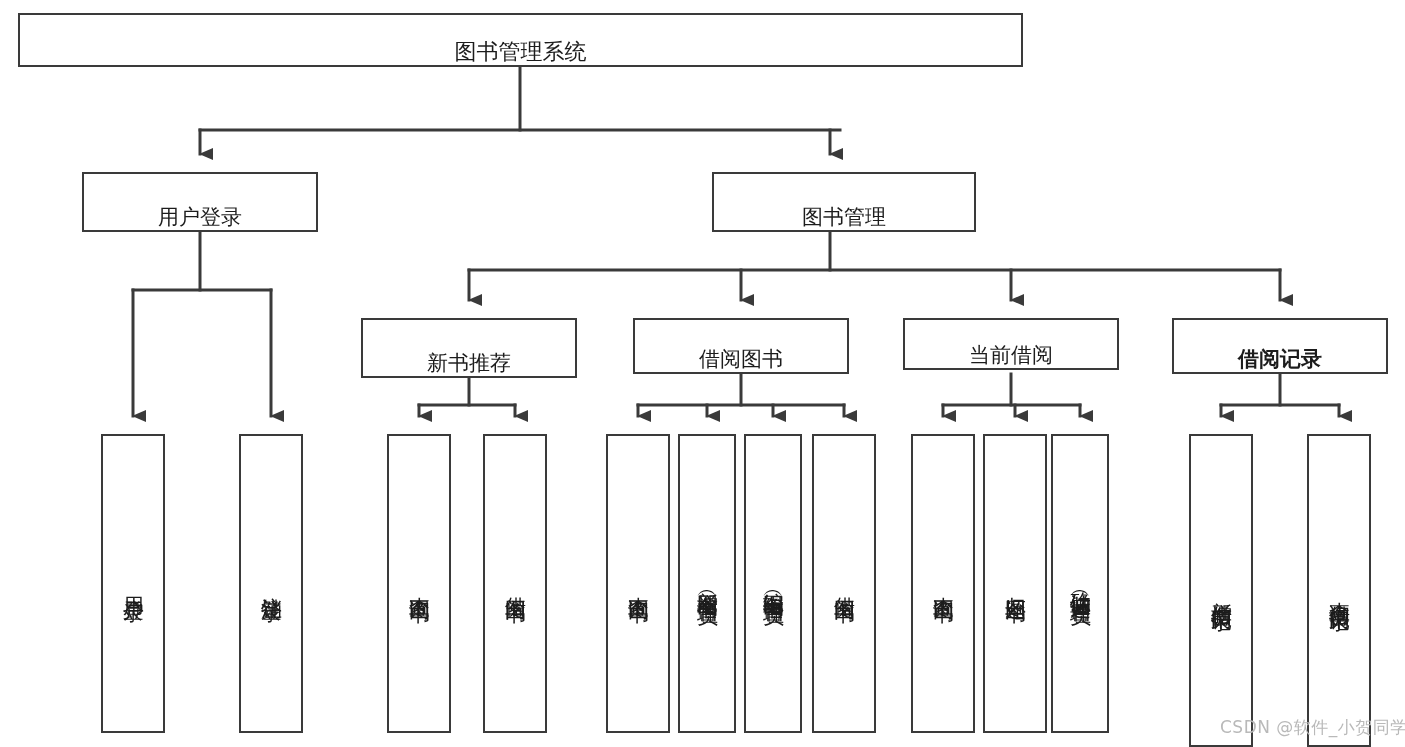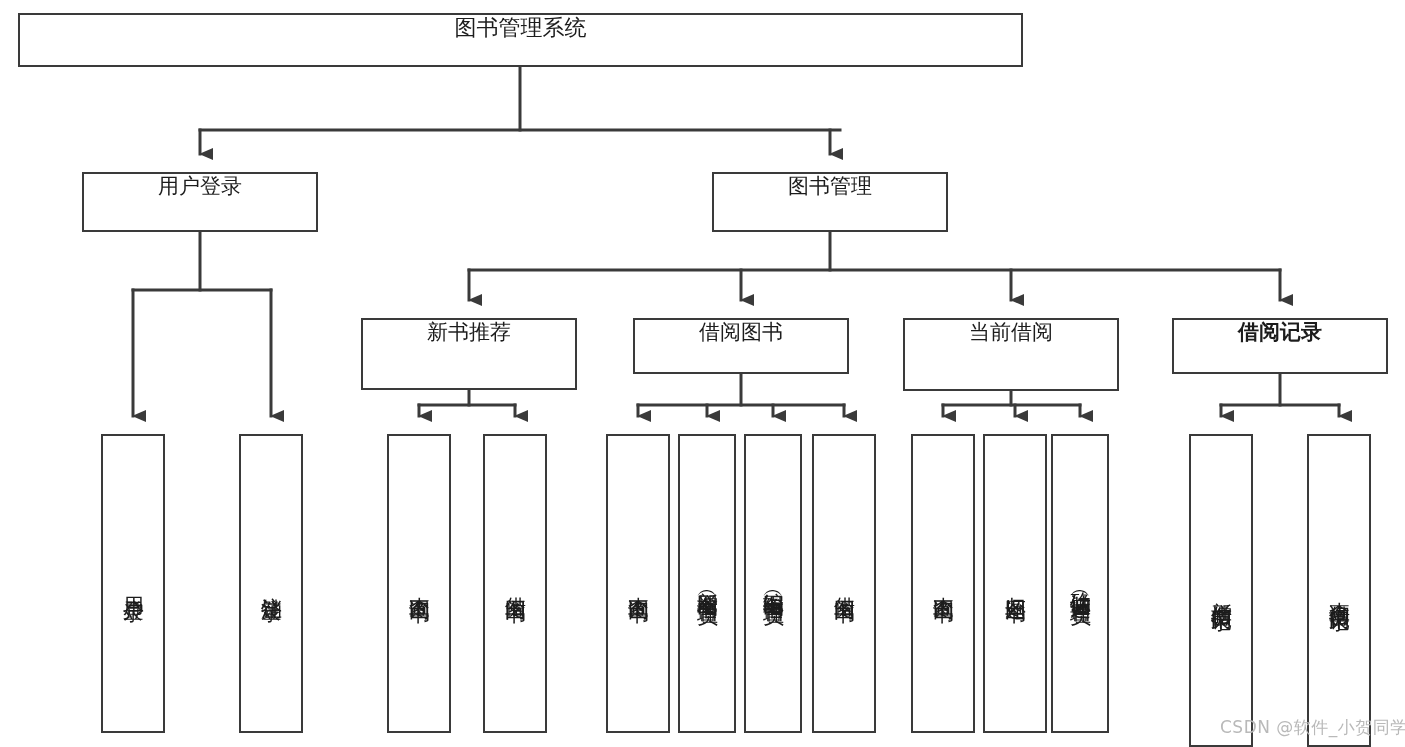--- a/index.html
+++ b/index.html
@@ -24,21 +24,21 @@
     top: 0;
     width: 1405px;
     height: 747px;
   }
   .node {
     position: absolute;
     box-sizing: border-box;
     border: 2px solid #3a3a3a;
     background: #ffffff;
     display: flex;
-    align-items: flex-start;
+    align-items: flex-end;
     justify-content: center;
     color: #1c1c1c;
   }
   .node .node-label {
     display: block;
     text-align: center;
     line-height: 1.18;
     white-space: pre;
   }
   .node.horiz .node-label {
@@ -123,31 +123,31 @@
     </g>
   </svg>
 
   <div class="node root horiz" style="left:18px; top:13px; width:1005px; height:54px;">
     <span class="node-label">图书管理系统</span>
   </div>
 
   <div class="node horiz" style="left:82px; top:172px; width:236px; height:60px;">
     <span class="node-label">用户登录</span>
   </div>
-  <div class="node horiz" style="left:712px; top:172px; width:236px; height:60px;">
+  <div class="node horiz" style="left:712px; top:172px; width:264px; height:60px;">
     <span class="node-label">图书管理</span>
   </div>
 
-  <div class="node horiz" style="left:361px; top:318px; width:216px; height:72px;">
+  <div class="node horiz" style="left:361px; top:318px; width:216px; height:60px;">
     <span class="node-label">新书推荐</span>
   </div>
   <div class="node horiz" style="left:633px; top:318px; width:216px; height:56px;">
     <span class="node-label">借阅图书</span>
   </div>
-  <div class="node horiz" style="left:903px; top:318px; width:216px; height:73px;">
+  <div class="node horiz" style="left:903px; top:318px; width:216px; height:52px;">
     <span class="node-label">当前借阅</span>
   </div>
   <div class="node horiz" style="left:1172px; top:318px; width:216px; height:56px;font-weight:bold;">
     <span class="node-label">借阅记录</span>
   </div>
 
   <div class="node vert" style="left:101px; top:434px; width:64px; height:299px;">
     <span class="node-label">用户登录</span>
   </div>
   <div class="node vert" style="left:239px; top:434px; width:64px; height:299px;">

